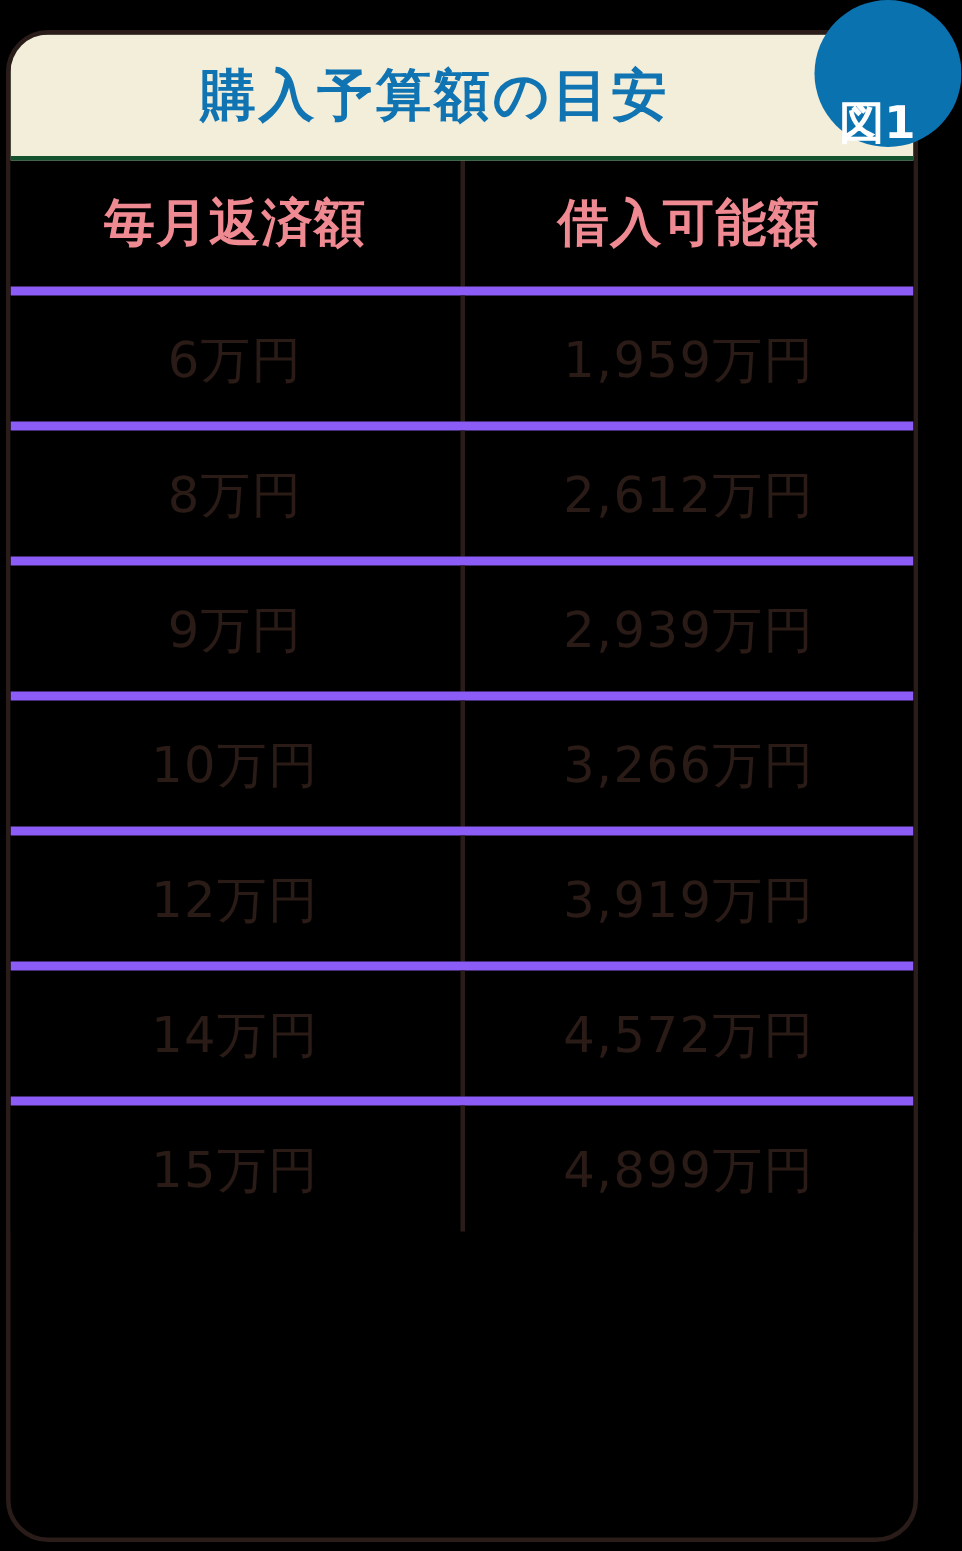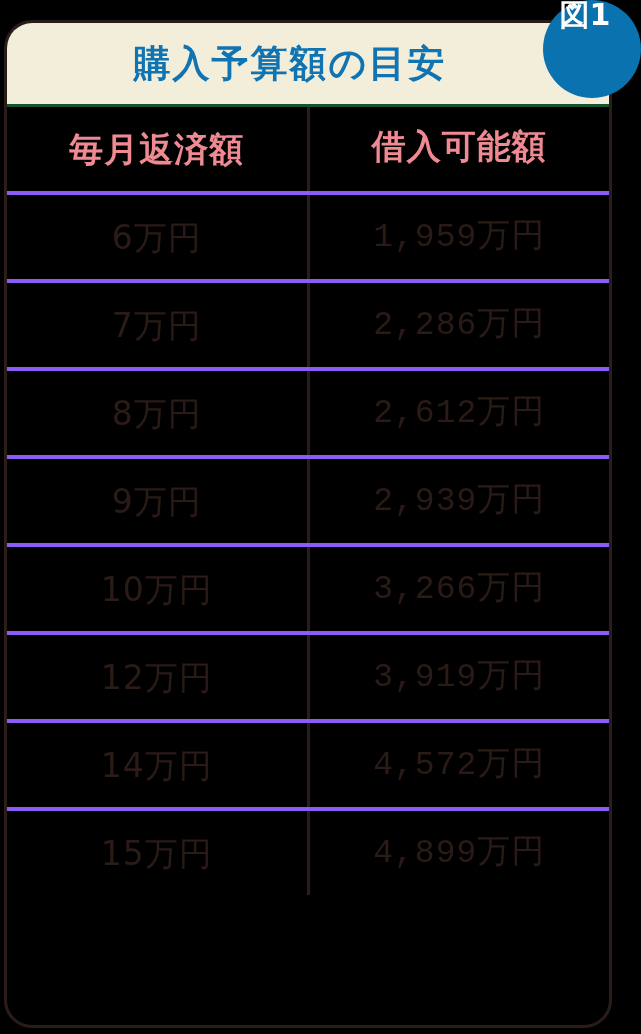--- a/index.html
+++ b/index.html
@@ -53,21 +53,21 @@
   
   #badge {
     position: absolute;
     left: 543px;
     top: 0px;
     width: 98px;
     height: 98px;
     border-radius: 50%;
     background: #0b72b0;
     display: flex;
-    align-items: flex-start;
+    align-items: flex-end;
     justify-content: center;
     z-index: 5;
   }
   #badge-label {
     color: #ffffff;
     font-size: 30px;
     font-weight: 700;
     line-height: 1;
     letter-spacing: 0px;
     white-space: nowrap;
@@ -80,29 +80,28 @@
     border-collapse: collapse;
     table-layout: fixed;
   }
   #table col.c1 { width: 50%; }
   #table col.c2 { width: 50%; }
 
   #table th, #table td {
     height: 84px;
     text-align: center;
     vertical-align: middle;
-    border-bottom: 4px solid #8b5cf6;
+    border-bottom: 6px solid #8b5cf6;
     border-right: 3px solid #2a1c18;
     padding: 0;
     background: #000000;
     white-space: nowrap;
   }
   #table th:last-child, #table td:last-child {
     border-right: none;
-    font-family: Liberation Mono, monospace;
   }
   #table tr:last-child td {
     border-bottom: none;
   }
 
   .th-label {
     color: #ef8a92;
     font-size: 34px;
     font-weight: 700;
     letter-spacing: 1px;
@@ -144,24 +143,20 @@
           <span class="th-label">借入可能額</span>
         </th>
       </tr>
     </thead>
     <tbody id="table-body">
       <tr>
         <td><span class="cell-value">6万円</span></td>
         <td><span class="cell-value">1,959万円</span></td>
       </tr>
       <tr>
-        <td><span class="cell-value">7万円</span></td>
-        <td><span class="cell-value">2,286万円</span></td>
-      </tr>
-      <tr>
         <td><span class="cell-value">8万円</span></td>
         <td><span class="cell-value">2,612万円</span></td>
       </tr>
       <tr>
         <td><span class="cell-value">9万円</span></td>
         <td><span class="cell-value">2,939万円</span></td>
       </tr>
       <tr>
         <td><span class="cell-value">10万円</span></td>
         <td><span class="cell-value">3,266万円</span></td>

